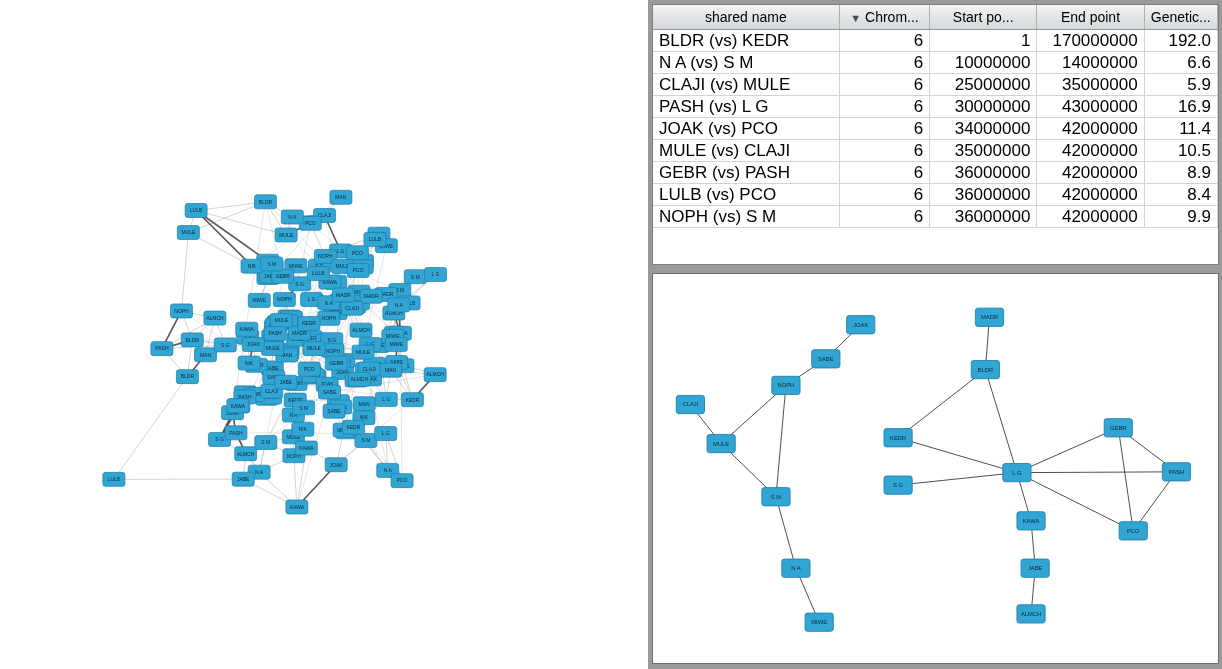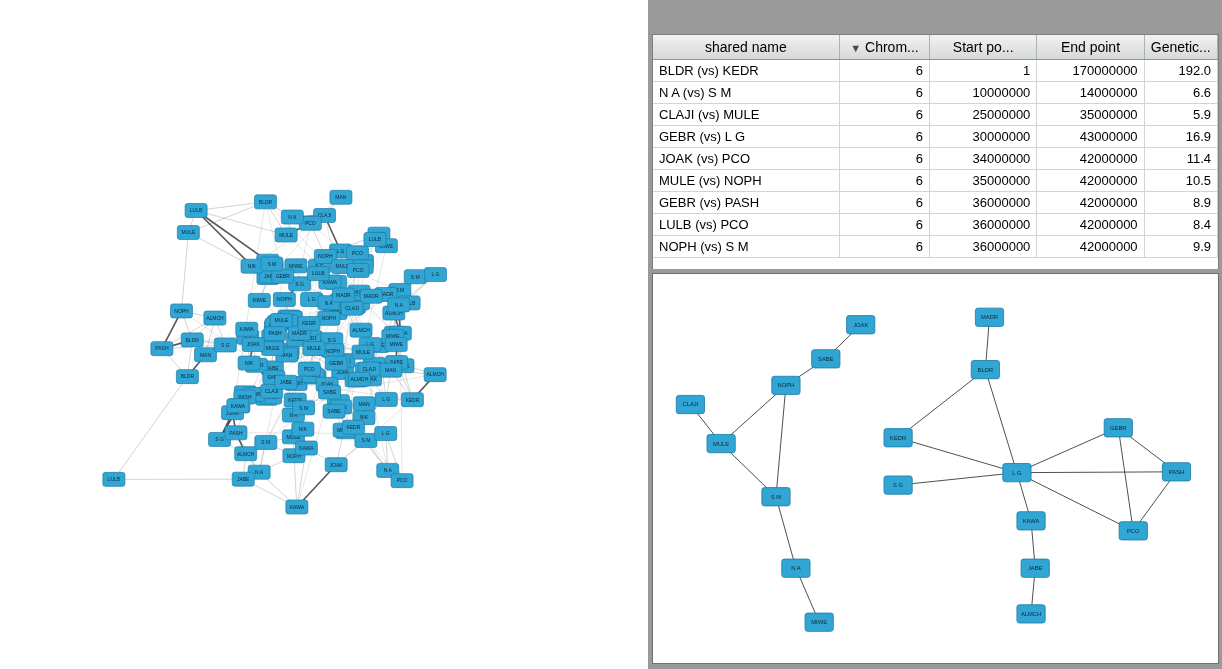--- a/index.html
+++ b/index.html
@@ -42,21 +42,20 @@
     box-sizing: border-box;
     padding: 4px 3px 4px 4px;
   }
   #table-inner {
     width: 100%;
     height: 100%;
     background: #ffffff;
     border: 1px solid #7d7d7d;
     box-sizing: border-box;
     overflow: hidden;
-    margin-top: 30px;
   }
   table.grid {
     border-collapse: collapse;
     width: 100%;
     table-layout: fixed;
     font-size: 13.5px;
     color: #000;
   }
   table.grid th {
     background: linear-gradient(to bottom, #f3f3f3 0%, #e4e4e4 50%, #d6d8da 100%);
@@ -72,21 +71,21 @@
     position: relative;
   }
   table.grid th.first-col { border-left: none; }
   table.grid td {
     border-right: 1px solid #d3d3d3;
     border-bottom: 1px solid #d3d3d3;
     height: 21px;
     padding: 0 6px;
     white-space: nowrap;
     overflow: hidden;
-    font-size: 13px;
+    font-size: 17px;
   }
   td.num { text-align: right; }
   td.name { text-align: left; }
   .filter-glyph {
     display: inline-block;
     margin-right: 4px;
     color: #4a4a4a;
     font-size: 11px;
     vertical-align: middle;
   }
@@ -1264,35 +1263,35 @@
               <td class="num">6.6</td>
             </tr>
             <tr>
               <td class="name">CLAJI (vs) MULE</td>
               <td class="num">6</td>
               <td class="num">25000000</td>
               <td class="num">35000000</td>
               <td class="num">5.9</td>
             </tr>
             <tr>
-              <td class="name">GEBR (vs) L G</td>
+              <td class="name">PASH (vs) L G</td>
               <td class="num">6</td>
               <td class="num">30000000</td>
               <td class="num">43000000</td>
               <td class="num">16.9</td>
             </tr>
             <tr>
               <td class="name">JOAK (vs) PCO</td>
               <td class="num">6</td>
               <td class="num">34000000</td>
               <td class="num">42000000</td>
               <td class="num">11.4</td>
             </tr>
             <tr>
-              <td class="name">MULE (vs) NOPH</td>
+              <td class="name">MULE (vs) CLAJI</td>
               <td class="num">6</td>
               <td class="num">35000000</td>
               <td class="num">42000000</td>
               <td class="num">10.5</td>
             </tr>
             <tr>
               <td class="name">GEBR (vs) PASH</td>
               <td class="num">6</td>
               <td class="num">36000000</td>
               <td class="num">42000000</td>

